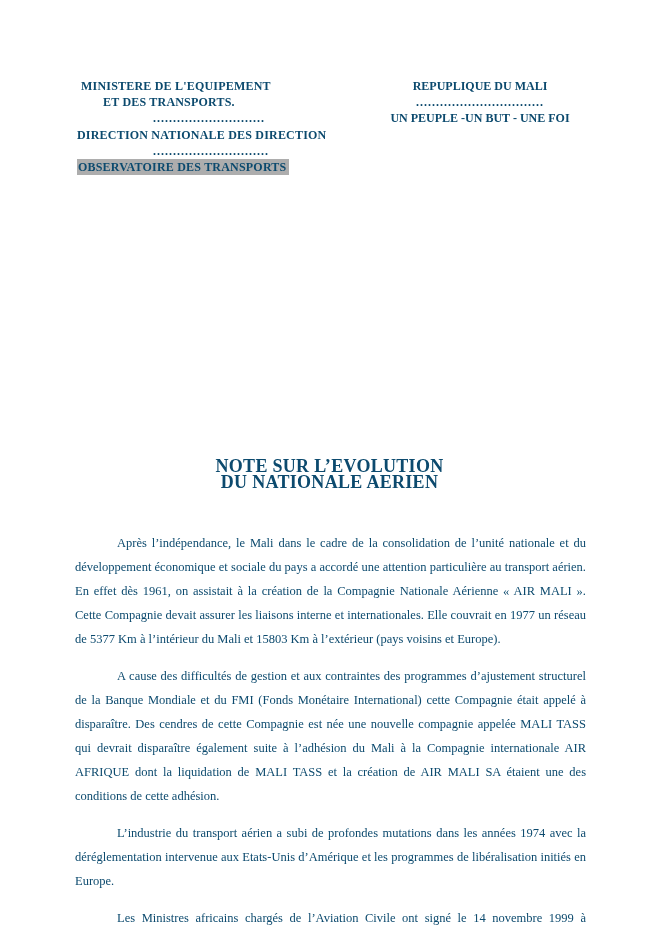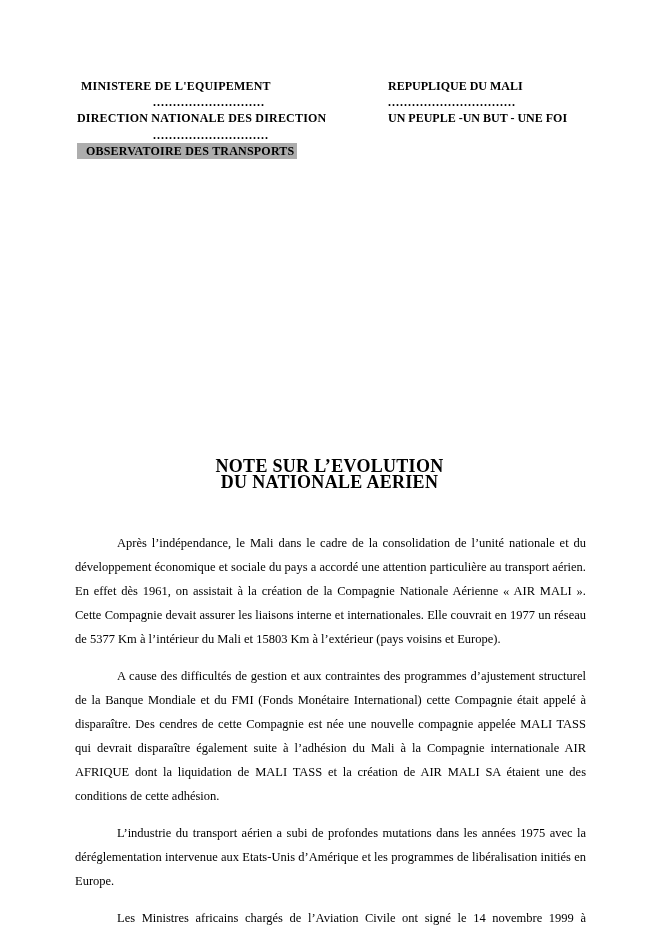--- a/index.html
+++ b/index.html
@@ -5,48 +5,49 @@
   html, body {
     margin: 0;
     padding: 0;
     background: #ffffff;
   }
   .page {
     position: relative;
     width: 659px;
     height: 932px;
     background: #ffffff;
-    color: #000000;
+    color: #0c4a6e;
     font-family: "Liberation Serif", serif;
     overflow: hidden;
   }
 
   
   .header-left {
     position: absolute;
     top: 78px;
     left: 77px;
     font-weight: bold;
     font-size: 12px;
     line-height: 16.2px;
     letter-spacing: 0.2px;
     white-space: nowrap;
   }
   .header-left .ind1 { padding-left: 4px; }
   .header-left .ind2 { padding-left: 26px; }
   .header-left .dots { padding-left: 76px; letter-spacing: 1px; font-weight: bold; }
   .highlight {
     background: #adadad;
-    padding: 1px 3px 1px 9px;
+    padding: 1px 3px 1px 1px;
   }
   .header-right {
     position: absolute;
     top: 78px;
-    left: 388px;
+    left: 364px;
     width: 232px;
+    text-align: center;
     font-weight: bold;
     font-size: 12px;
     line-height: 16.2px;
     white-space: nowrap;
   }
   .header-right .dots { letter-spacing: 1px; }
 
   
   .doc-title {
     position: absolute;
@@ -75,37 +76,38 @@
     text-indent: 42px;
   }
 </style>
 </head>
 <body>
 
 <div class="page">
 
   <div class="header-left">
     <div class="ind1">MINISTERE DE L'EQUIPEMENT</div>
+    <div class="ind2">ET DES TRANSPORTS.</div>
     <div class="dots">............................</div>
     <div>DIRECTION NATIONALE DES DIRECTION</div>
     <div class="dots">.............................</div>
     <div><span class="highlight">OBSERVATOIRE DES TRANSPORTS</span></div>
   </div>
 
   <div class="header-right">
     <div>REPUPLIQUE DU MALI</div>
     <div class="dots">................................</div>
     <div>UN PEUPLE -UN BUT - UNE FOI</div>
   </div>
 
   <div class="doc-title">
     <div>NOTE SUR L’EVOLUTION</div>
     <div>DU NATIONALE AERIEN</div>
   </div>
 
   <div class="doc-body">
     <p>Après l’indépendance, le Mali dans le cadre de la consolidation de l’unité nationale et du développement économique et sociale du pays a accordé une attention particulière au transport aérien. En effet dès 1961, on assistait à la création de la Compagnie Nationale Aérienne « AIR MALI ». Cette Compagnie devait assurer les liaisons interne et internationales. Elle couvrait en 1977 un réseau de 5377 Km à l’intérieur du Mali et 15803 Km à l’extérieur (pays voisins et Europe).</p>
     <p>A cause des difficultés de gestion et aux contraintes des programmes d’ajustement structurel de la Banque Mondiale et du FMI (Fonds Monétaire International) cette Compagnie était appelé à disparaître. Des cendres de cette Compagnie est née une nouvelle compagnie appelée MALI TASS qui devrait disparaître également suite à l’adhésion du Mali à la Compagnie internationale AIR AFRIQUE dont la liquidation de MALI TASS et la création de AIR MALI SA étaient une des conditions de cette adhésion.</p>
-    <p>L’industrie du transport aérien a subi de profondes mutations dans les années 1975 avec la déréglementation intervenue aux Etats-Unis d’Amérique et les programmes de libéralisation initiés en Europe.</p>
+    <p>L’industrie du transport aérien a subi de profondes mutations dans les années 1974 avec la déréglementation intervenue aux Etats-Unis d’Amérique et les programmes de libéralisation initiés en Europe.</p>
     <p>Les Ministres africains chargés de l’Aviation Civile ont signé le 14 novembre 1999 à Yamoussoukro la décision relative à la libéralisation de l’accès au marché du transport aérien</p>
   </div>
 
 </div>
 
 </body></html>

